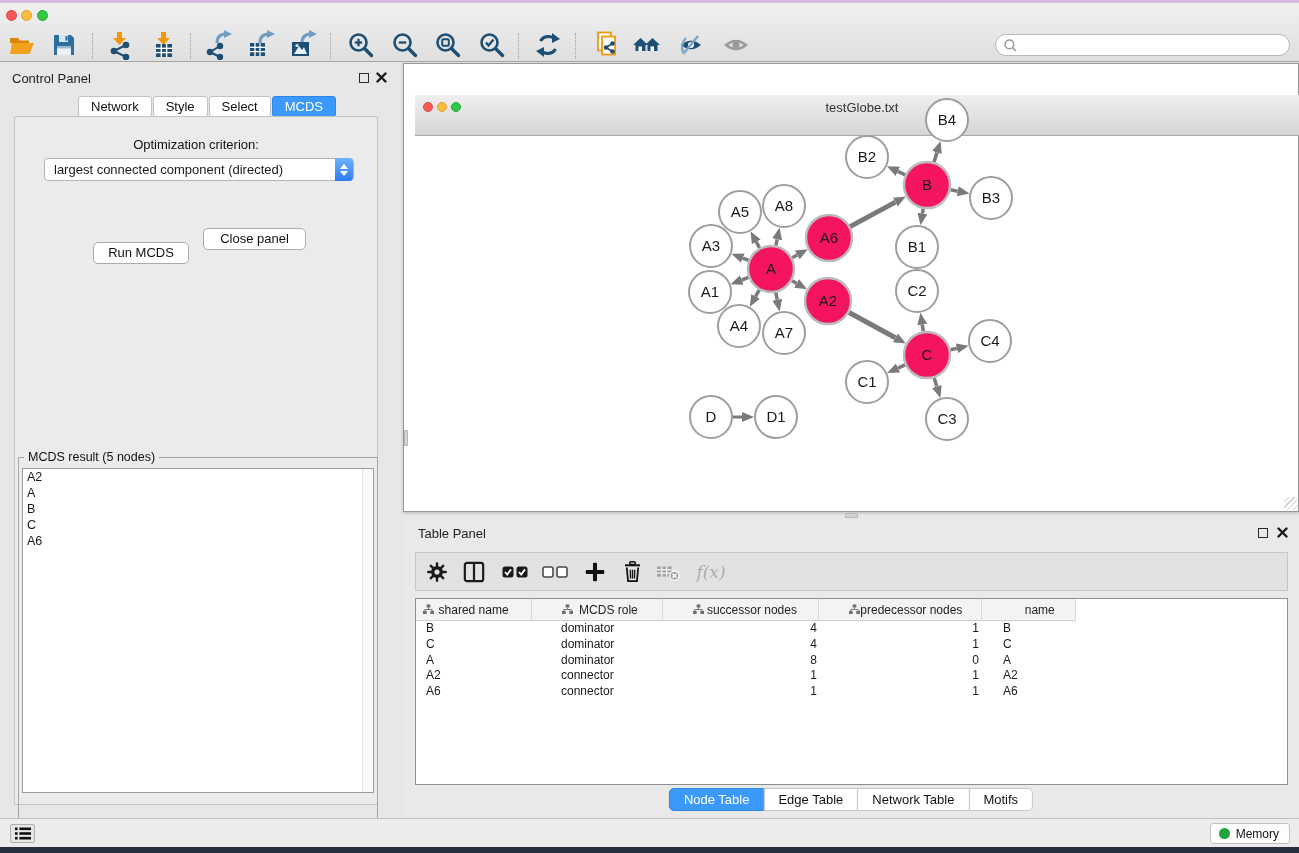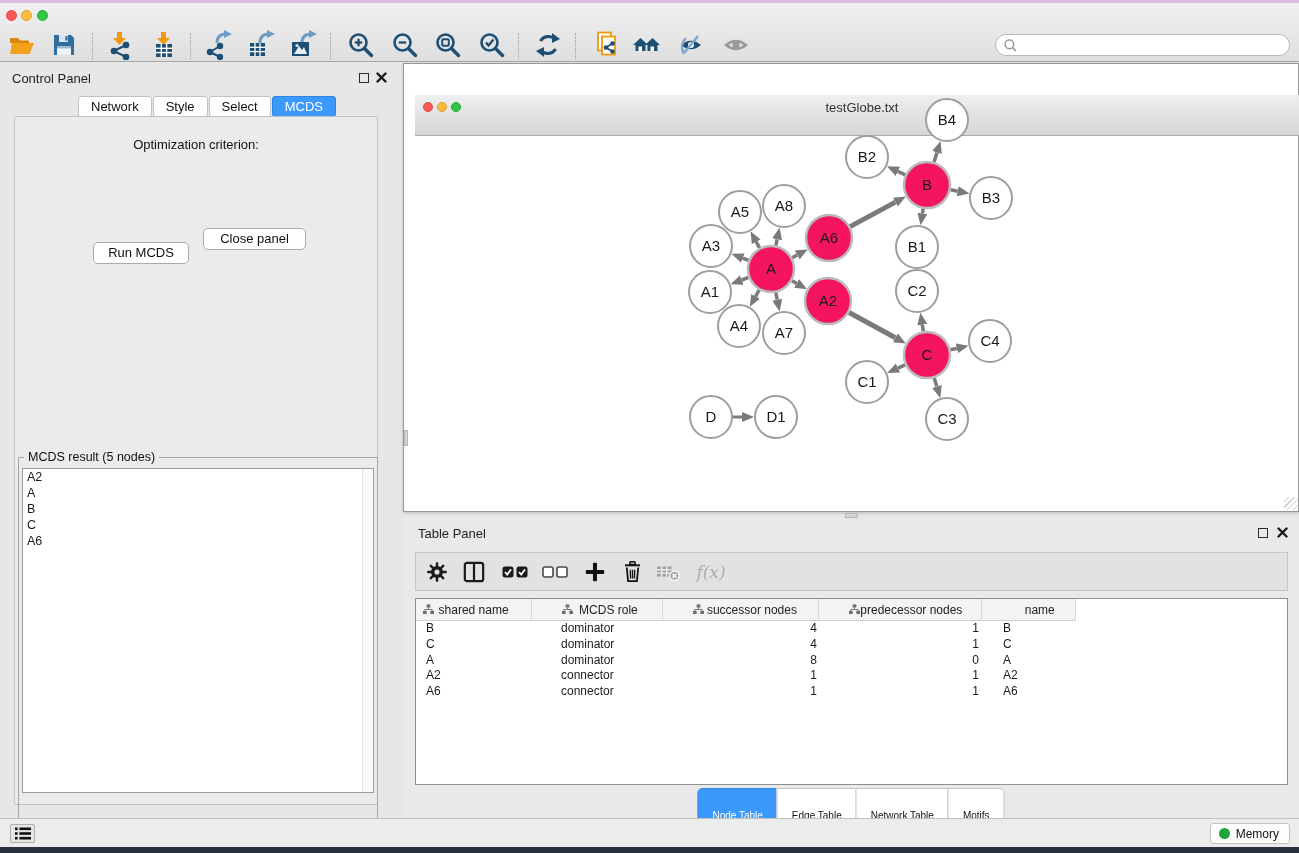--- a/index.html
+++ b/index.html
@@ -56,21 +56,21 @@
   #tp-toolbar { position:absolute; left:12px; top:33px; width:873px; height:39px; background:#E2E2E2; border:1px solid #C6C6C6; display:flex; align-items:center; }
   .tp-ic { display:flex; align-items:center; justify-content:center; width:26px; height:26px; }
   #fx-label { font-size:17px; font-family:"DejaVu Serif",serif; font-style:italic; color:#ABABAB; }
   #node-table { position:absolute; left:12px; top:79px; width:873px; height:187px; background:#fff; border:1px solid #8F8F8F; overflow:hidden; }
   #nt-header { display:flex; height:22px; background:#F3F3F3; border-bottom:1px solid #CFCFCF; width:660px;gap:23px; }
   .nt-th { position:relative; display:flex; align-items:center; justify-content:center; font-size:12px; color:#222; border-right:1px solid #D8D8D8; height:22px; }
   .nt-th .hicon { position:absolute; left:7px; top:5px; }
   .nt-row { display:flex; height:15.8px; }
   .nt-td { font-size:12px; line-height:15.8px; white-space:nowrap; overflow:hidden; }
   #tp-tabs { position:absolute; left:50%; transform:translateX(-50%); top:269px; display:flex; }
-  .tp-tab { height:23px; line-height:21px; padding:16px 14px; font-size:10px; background:#fff; border:1px solid #C6C6C6; margin-left:-1px; color:#111; }
+  .tp-tab { height:23px; line-height:21px; padding:0 14px; font-size:13px; background:#fff; border:1px solid #C6C6C6; margin-left:-1px; color:#111; }
   .tp-tab:first-child { border-radius:5px 0 0 5px; margin-left:0; }
   .tp-tab:last-child { border-radius:0 5px 5px 0; }
   .tp-tab.active { background:#3B99FC; border-color:#2E85E8; color:#fff; }
 
   
   #status-bar { left:0; top:818px; width:1299px; height:29px; background:#ECECEC; border-top:1px solid #C0C0C0; }
   #list-btn { position:absolute; left:10px; top:5px; width:25px; height:19px; background:#E6E6E6; border:1px solid #AFAFAF; border-radius:2px; display:flex; align-items:center; justify-content:center; }
   #memory-btn { position:absolute; right:9px; top:4px; height:21px; padding:0 10px 0 8px; background:#FDFDFD; border:1px solid #C3C3C3; border-radius:3px; display:flex; align-items:center; gap:6px; font-size:12px; color:#111; }
   #memory-dot { width:11px; height:11px; border-radius:50%; background:#1FA33C; }
 </style>
@@ -261,20 +261,27 @@
 
   <div id="cp-tabs">
       <div class="cp-tab">Network</div>
       <div class="cp-tab">Style</div>
       <div class="cp-tab">Select</div>
       <div class="cp-tab active">MCDS</div>
     </div>
 
   <div id="cp-box">
     <div id="opt-label">Optimization criterion:</div>
+    <div id="criterion">
+      <span>largest connected component (directed)</span>
+      <span id="criterion-stepper">
+          <span class="tri-up"></span>
+          <span class="tri-dn"></span>
+        </span>
+    </div>
     <div class="mac-btn" style="left:78px;top:125px;width:96px;">Run MCDS</div>
     <div class="mac-btn" style="left:188px;top:111px;width:103px;">Close panel</div>
 
     <div id="mcds-group">
       <span id="mcds-legend">MCDS result (5 nodes)</span>
       <div id="mcds-list">
         <div id="mcds-scroll"></div>
       <div class="mcds-item">A2</div>
           <div class="mcds-item">A</div>
           <div class="mcds-item">B</div>

